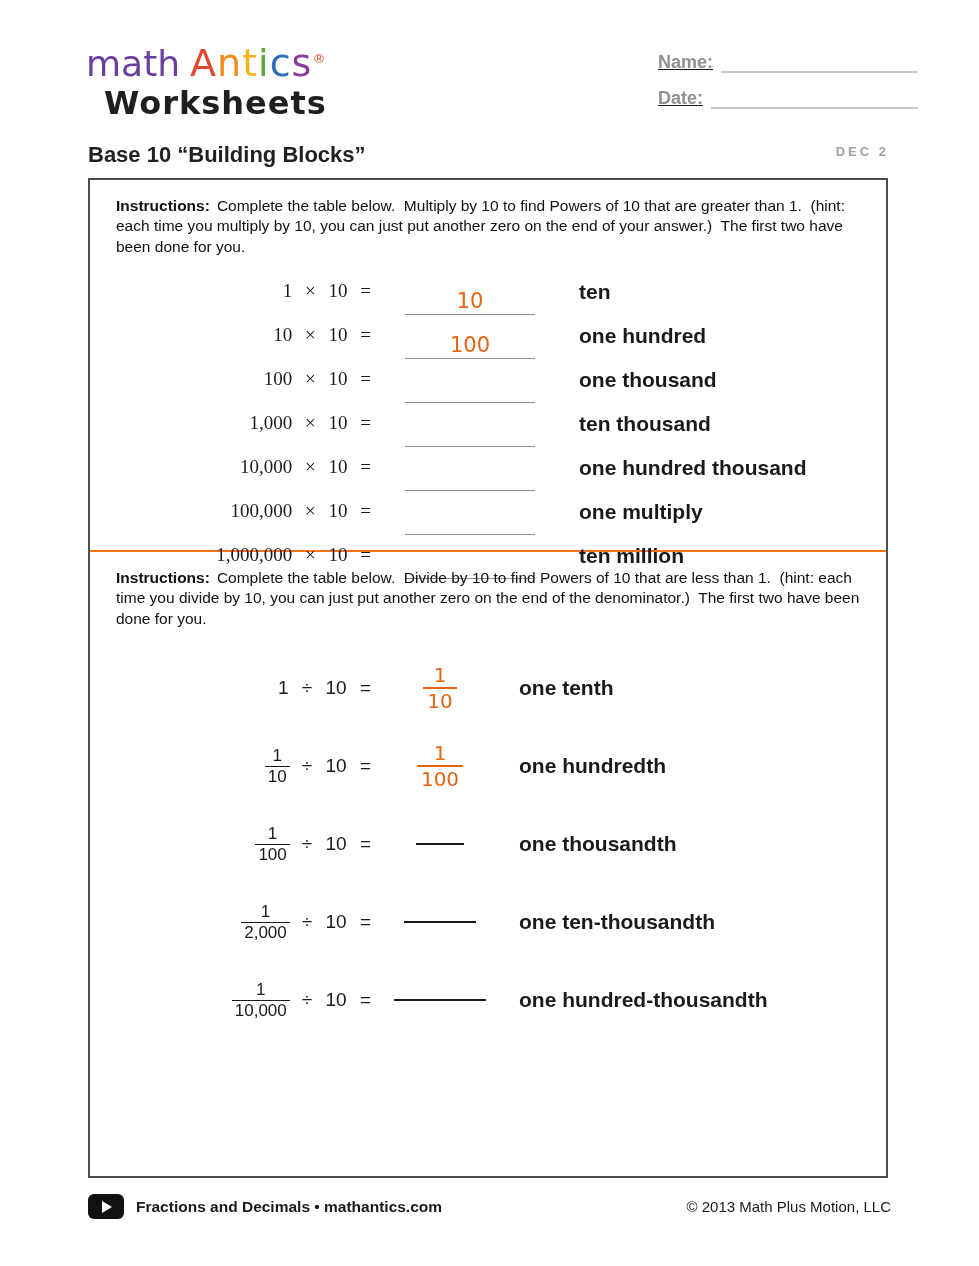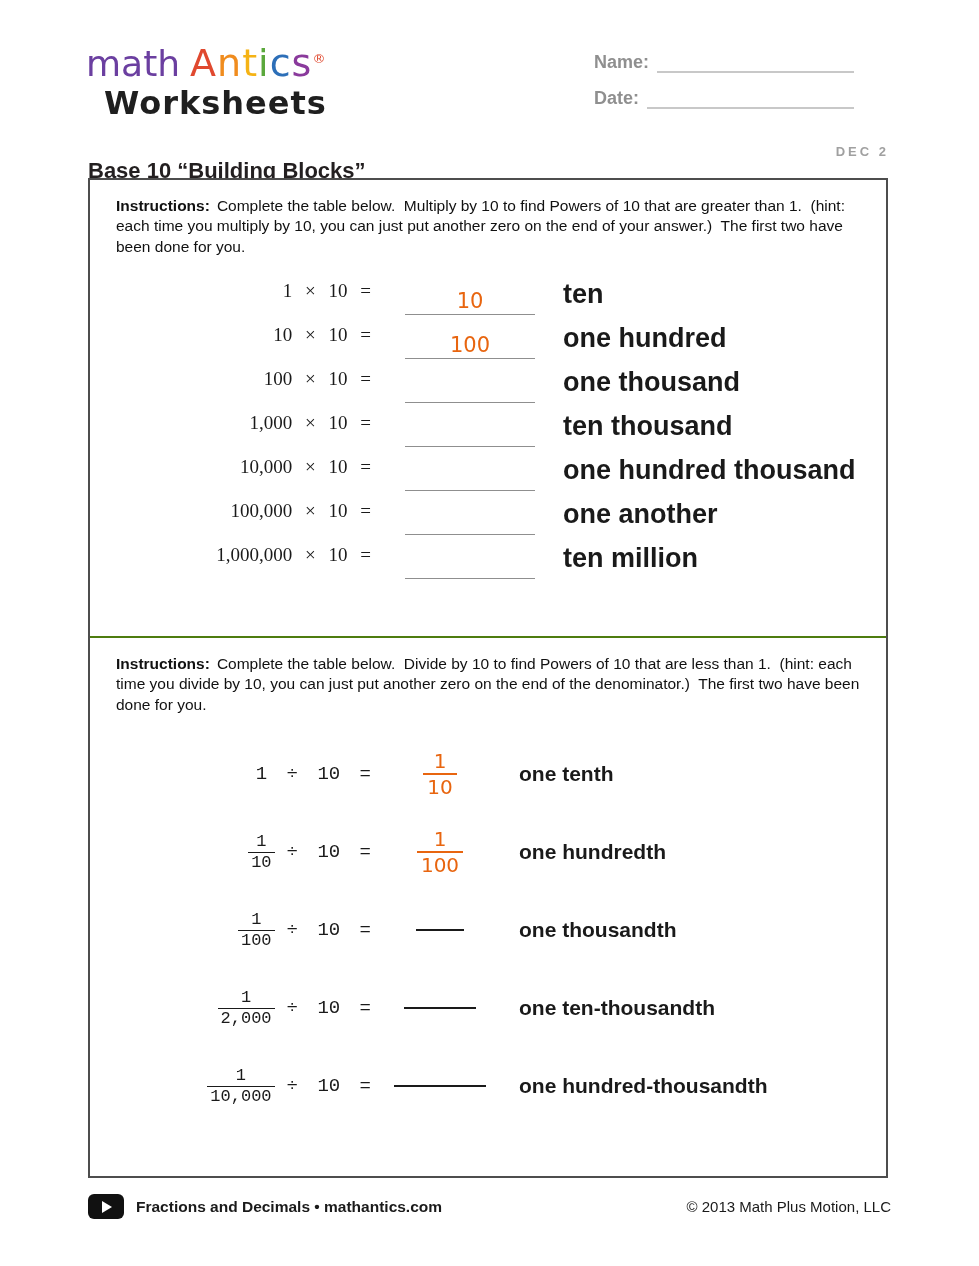--- a/index.html
+++ b/index.html
@@ -13,65 +13,65 @@
   .logo { position:absolute; left:86px; top:44px; }
   .logo-line1 { font-family:"DejaVu Sans", sans-serif; font-weight:normal; font-size:36px; line-height:1; }
   .logo-line1 .antics { margin-left:10px; font-size:38px; letter-spacing:1px; }
   .logo-line1 .reg { font-size:13px; vertical-align:super; }
   .logo-line2 {
     font-family:"DejaVu Sans", sans-serif; font-weight:bold; font-size:32px;
     color:#1f1f1f; margin-left:18px; margin-top:2px; letter-spacing:1px;
   }
 
   
-  .namedate { position:absolute; left:594px; top:52px; width:260px; }
+  .namedate { position:absolute; left:658px; top:52px; width:260px;text-decoration:underline; }
   .nd-row { display:flex; align-items:flex-end; margin-bottom:15px; }
   .nd-label { font-weight:bold; font-size:18px; color:#8f8f8f; white-space:nowrap; }
   .nd-line { flex:1; margin-left:8px; border-bottom:2px solid #c8c8c8; height:20px; }
 
   
-  .title { position:absolute; left:88px; top:158px; font-size:22px; font-weight:bold; color:#231f20; }
+  .title { position:absolute; left:88px; top:142px; font-size:22px; font-weight:bold; color:#231f20; }
   .dec { position:absolute; right:90px; top:144px; font-size:13px; color:#a0a0a0; letter-spacing:3px; font-weight:bold; }
 
   
   .main-box {
     position:absolute; left:88px; top:178px; width:800px; height:1000px;
     border:2px solid #4d4d4d; background:#fff;
   }
   .section { padding:16px 26px 0 26px; }
-  .sec1 { height:458px; border-bottom:2px solid #4d7c0f; }
+  .sec1 { height:372px; border-bottom:2px solid #f97316; }
   .instr { font-size:15.5px; line-height:1.32; color:#111; white-space:pre-wrap; }
   .instr b { margin-right:7px; }
 
   
   .t1 { margin-top:24px; }
   .t1-row { display:flex; align-items:flex-start; height:44px; }
   .expr {
     width:255px; text-align:right; font-family:"Liberation Serif", serif;
     font-size:19px; color:#1a1a1a; word-spacing:8px; padding-bottom:6px; line-height:1;
   }
   .blank {
     width:130px; margin-left:34px; border-bottom:1px solid #8f8f8f;
     height:34px; display:flex; align-items:flex-end; justify-content:center;
   }
   .ans {
     font-family:"DejaVu Sans", sans-serif; font-size:21px; color:#e8650f;
     line-height:1; padding-bottom:2px;
   }
   .word {
-    margin-left:28px; font-weight:bold; font-size:27px; color:#1a1a1a;
+    margin-left:44px; font-weight:bold; font-size:21px; color:#1a1a1a;
     padding-bottom:4px; line-height:1; white-space:nowrap;
   }
 
   
   .t2 { margin-top:20px; }
   .t2-row { display:flex; align-items:center; height:78px; }
   .expr2 {
     width:255px; display:flex; justify-content:flex-end; align-items:center;
-    font-family:Liberation Mono, monospace; font-size:19px; color:#1a1a1a;
+    font-family:Liberation Sans, sans-serif; font-size:19px; color:#1a1a1a;
   }
   .expr2 .plain { word-spacing:8px; white-space:nowrap; }
   .frac { display:inline-flex; flex-direction:column; align-items:center; line-height:1.15; margin-right:12px; font-size:17px; }
   .fnum { padding:0 3px; }
   .fden { border-top:1.5px solid #1a1a1a; padding:0 3px; }
   .ans2 { width:110px; margin-left:14px; display:flex; justify-content:center; align-items:center; }
   .ofrac {
     display:inline-flex; flex-direction:column; align-items:center; line-height:1.2;
     font-family:"DejaVu Sans", sans-serif; font-size:20px; color:#e8650f;
   }
@@ -155,21 +155,21 @@
           <div class="blank">
               <span class="ans"></span>
             </div>
           <div class="word">one hundred thousand</div>
         </div>
         <div class="t1-row">
           <div class="expr">100,000 × 10 =</div>
           <div class="blank">
               <span class="ans"></span>
             </div>
-          <div class="word">one another</div>
+          <div class="word">one multiply</div>
         </div>
         <div class="t1-row">
           <div class="expr">1,000,000 × 10 =</div>
           <div class="blank">
               <span class="ans"></span>
             </div>
           <div class="word">ten million</div>
         </div>
       </div>
     </div>

